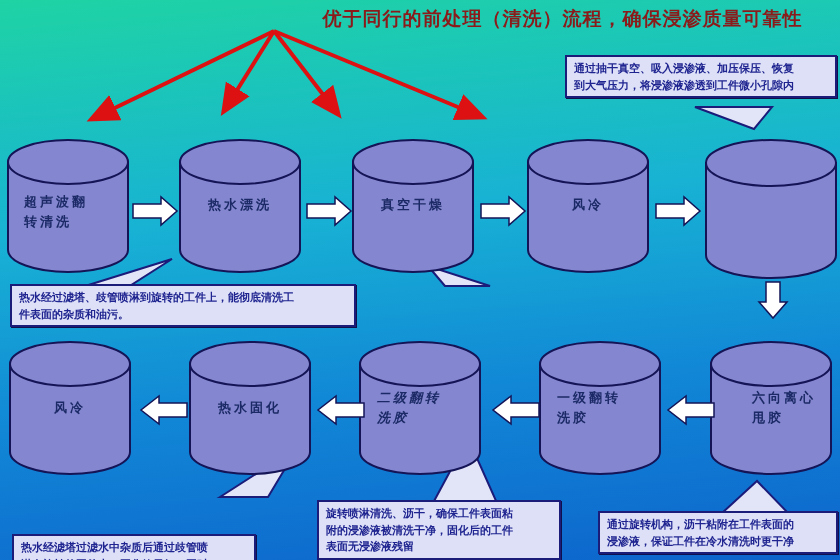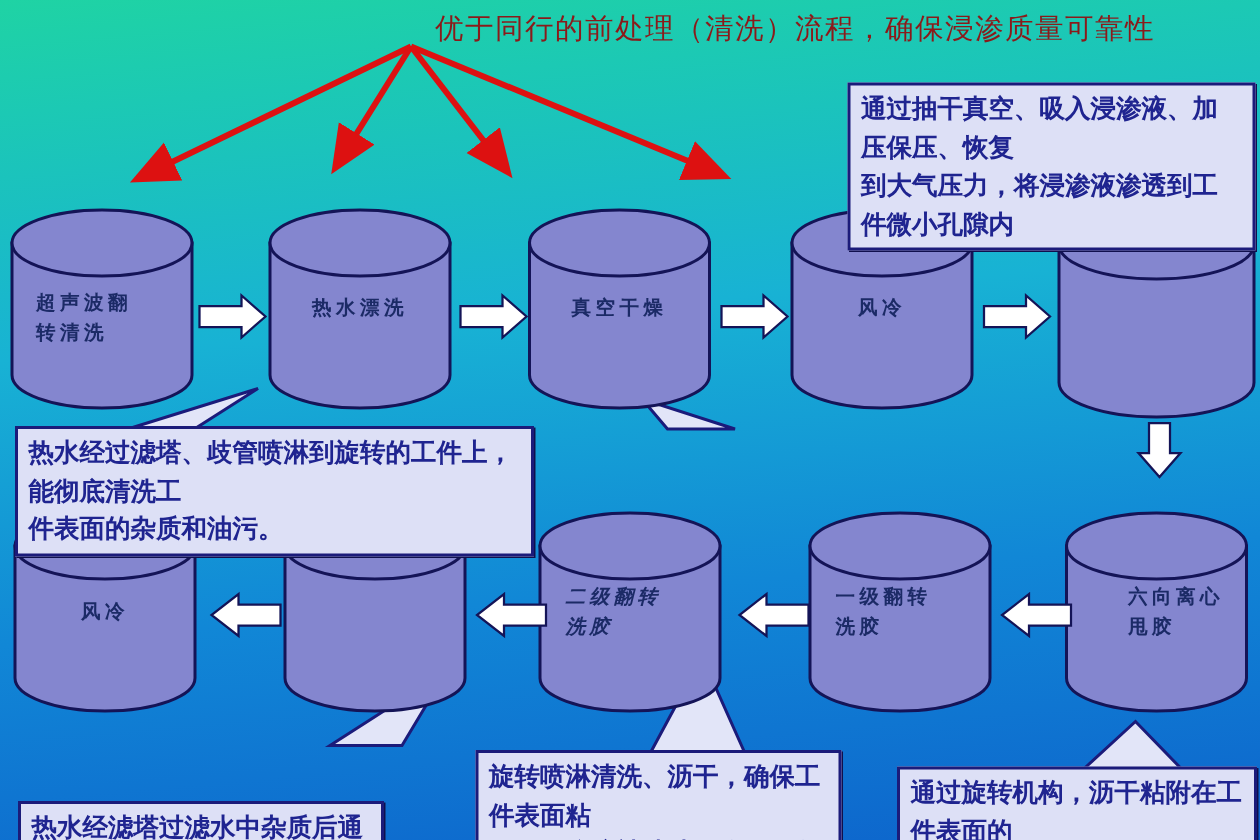--- a/index.html
+++ b/index.html
@@ -6,35 +6,35 @@
   .stage{
     position:relative;
     width:840px;height:560px;
     overflow:hidden;
     background:linear-gradient(175deg,#1fd3a4 0%,#1cc9b4 12%,#18b2d4 38%,#1187d6 68%,#0d64cc 100%);
     font-family:"Liberation Serif","DejaVu Serif",serif;
   }
   .diagram-svg{position:absolute;left:0;top:0;z-index:1;}
   .slide-title{
     position:absolute;left:290px;top:6px;width:545px;z-index:3;
-    font-size:19px;font-weight:normal;color:#8b1a1a;
+    text-align:center;font-size:19px;font-weight:bold;color:#8b1a1a;
     letter-spacing:1px;white-space:nowrap;
   }
   .cyl-label{
     position:absolute;z-index:3;
     font-size:13px;font-weight:bold;color:#1b2a66;
     letter-spacing:3px;line-height:1.5;white-space:pre-line;
   }
   .cyl-label.center{text-align:center;}
   .cyl-label.left{text-align:left;}
   .cyl-label.red{color:#e60000;font-size:14px;letter-spacing:2px;}
   .callout{
     position:absolute;z-index:2;box-sizing:border-box;
     background:#dde0f6;border:2px solid #1b1b7a;
-    color:#1f2490;font-size:17px;font-weight:bold;line-height:1.5;
+    color:#1f2490;font-size:11px;font-weight:bold;line-height:1.5;
     padding:3px 7px;white-space:pre-line;
     box-shadow:1px 1px 0 #10104d;
   }
 </style>
 </head>
 <body>
 
 <div class="stage">
 
   <svg class="diagram-svg" width="840" height="560" viewBox="0 0 840 560">
@@ -119,20 +119,21 @@
 
   <div class="slide-title">优于同行的前处理（清洗）流程，确保浸渗质量可靠性</div>
 
   <div class="cyl-label left" style="left:24px;  top:192px;width:92px;">超声波翻
 转清洗</div>
   <div class="cyl-label center" style="left:190px; top:195px;width:100px;">热水漂洗</div>
   <div class="cyl-label center" style="left:363px; top:195px;width:100px;">真空干燥</div>
   <div class="cyl-label center" style="left:538px; top:195px;width:100px;">风冷</div>
 
   <div class="cyl-label center" style="left:20px;  top:398px;width:100px;">风冷</div>
+  <div class="cyl-label center" style="left:200px; top:398px;width:100px;">热水固化</div>
   <div class="cyl-label left" style="left:377px; top:388px;width:92px;font-style:italic;">二级翻转
 洗胶</div>
   <div class="cyl-label left" style="left:557px; top:388px;width:92px;">一级翻转
 洗胶</div>
   <div class="cyl-label left" style="left:728px; top:388px;width:92px;margin-left:24px;">六向离心
 甩胶</div>
 
   <div class="callout" style="left:565px;top:55px; width:272px;">通过抽干真空、吸入浸渗液、加压保压、恢复
 到大气压力，将浸渗液渗透到工件微小孔隙内</div>
   <div class="callout" style="left:10px; top:284px;width:346px;">热水经过滤塔、歧管喷淋到旋转的工件上，能彻底清洗工

